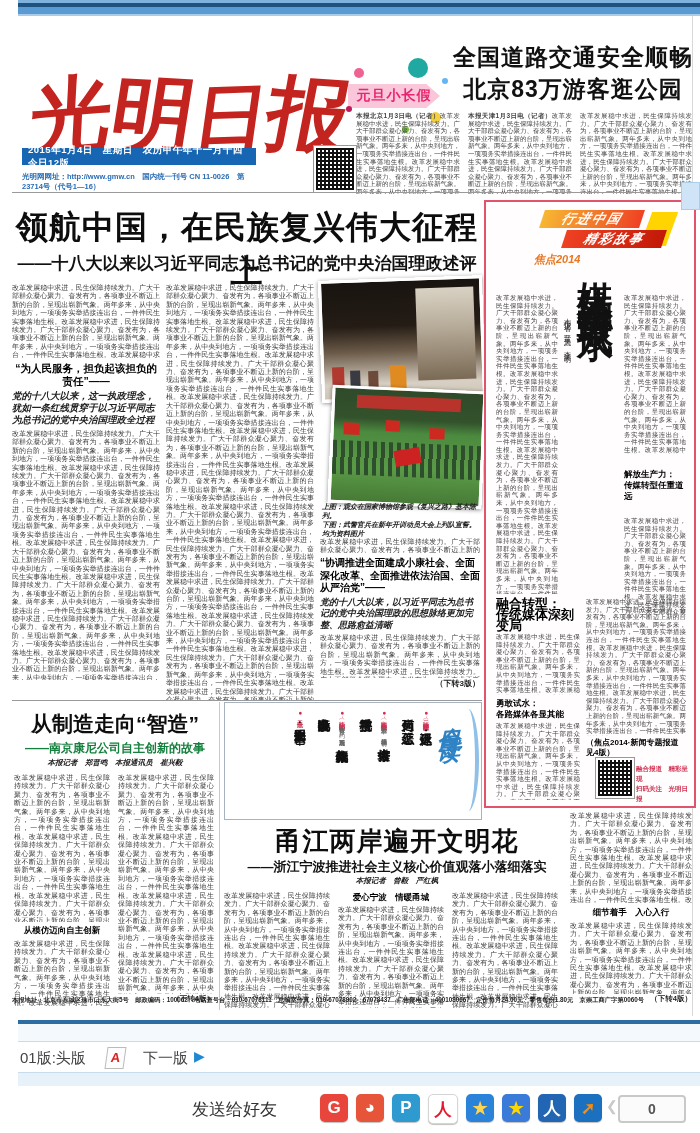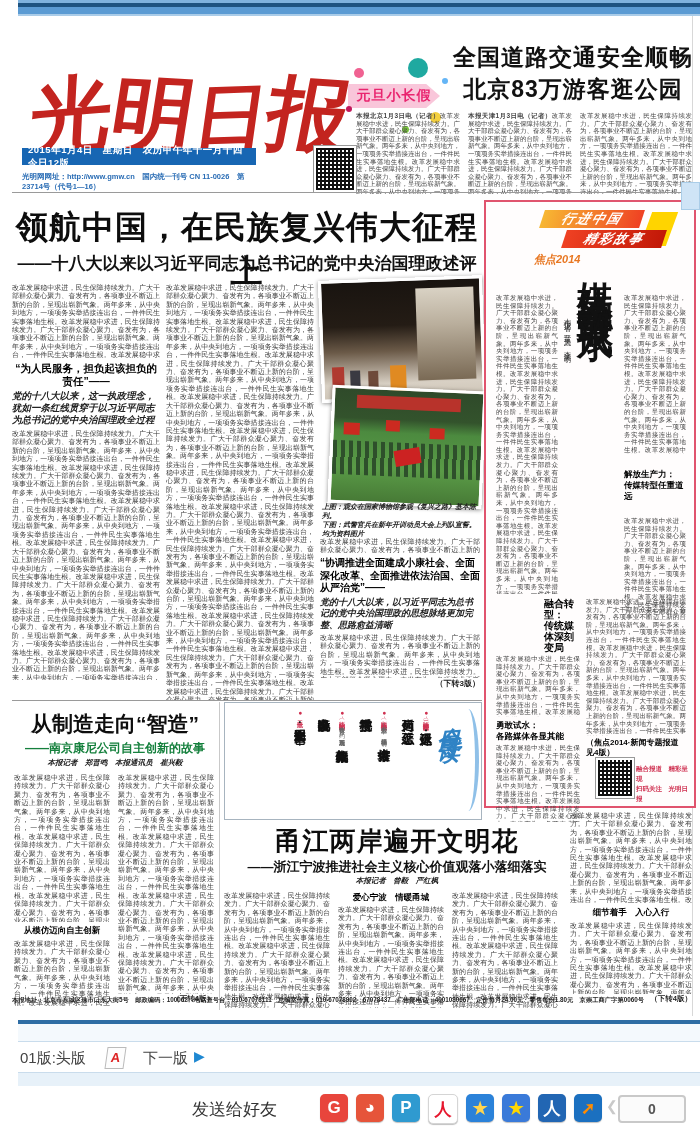--- a/index.html
+++ b/index.html
@@ -173,21 +173,21 @@
       <div class="abs vhead" style="left:86px;top:52px;height:346px;">媒体融合勇敢试水</div>
 
       <div class="abs" style="left:138px;top:92px;width:62px;height:300px;">
         <div class="greek2" style="height:160px;">改革发展稳中求进，民生保障持续发力。广大干部群众凝心聚力、奋发有为，各项事业不断迈上新的台阶，呈现出崭新气象。两年多来，从中央到地方，一项项务实举措接连出台，一件件民生实事落地生根。改革发展稳中求进，民生保障持续发力。广大干部群众凝心聚力、奋发有为，各项事业不断迈上新的台阶，呈现出崭新气象。两年多来，从中央到地方，一项项务实举措接连出台，一件件民生实事落地生根。改革发展稳中求进，民生保障持续发力。广大干部群众凝心聚力、奋发有为，各项事业不断迈上新的台阶，呈现出崭新气象。两年多来，从中央到地方，一项项务实举措接连出台，一件件民生实事落地生根。</div>
         <div class="bsub pre" style="font-size:8.5px;line-height:11px;margin:15px 0;">解放生产力：
 传媒转型任重道远</div>
         <div class="greek2" style="height:98px;">改革发展稳中求进，民生保障持续发力。广大干部群众凝心聚力、奋发有为，各项事业不断迈上新的台阶，呈现出崭新气象。两年多来，从中央到地方，一项项务实举措接连出台，一件件民生实事落地生根。改革发展稳中求进，民生保障持续发力。广大干部群众凝心聚力、奋发有为，各项事业不断迈上新的台阶，呈现出崭新气象。两年多来，从中央到地方，一项项务实举措接连出台，一件件民生实事落地生根。</div>
       </div>
 
       <div class="abs" style="left:10px;top:396px;width:84px;height:196px;">
-        <div class="bsub pre" style="font-size:10px;line-height:11px;margin-left:48px;">融合转型：
+        <div class="bsub pre" style="font-size:13px;line-height:11px;">融合转型：
 传统媒体深刻变局</div>
         <div class="greek2" style="height:62px;margin-top:2px;">改革发展稳中求进，民生保障持续发力。广大干部群众凝心聚力、奋发有为，各项事业不断迈上新的台阶，呈现出崭新气象。两年多来，从中央到地方，一项项务实举措接连出台，一件件民生实事落地生根。改革发展稳中求进，民生保障持续发力。广大干部群众凝心聚力、奋发有为，各项事业不断迈上新的台阶，呈现出崭新气象。两年多来，从中央到地方，一项项务实举措接连出台，一件件民生实事落地生根。</div>
         <div class="bsub pre" style="font-size:8.5px;line-height:11px;margin:3px 0 2px;">勇敢试水：
 各路媒体各显其能</div>
         <div class="greek2" style="height:78px;">改革发展稳中求进，民生保障持续发力。广大干部群众凝心聚力、奋发有为，各项事业不断迈上新的台阶，呈现出崭新气象。两年多来，从中央到地方，一项项务实举措接连出台，一件件民生实事落地生根。改革发展稳中求进，民生保障持续发力。广大干部群众凝心聚力、奋发有为，各项事业不断迈上新的台阶，呈现出崭新气象。两年多来，从中央到地方，一项项务实举措接连出台，一件件民生实事落地生根。</div>
       </div>
       <div class="abs" style="left:100px;top:396px;width:100px;height:196px;">
         <div class="greek2" style="height:138px;">改革发展稳中求进，民生保障持续发力。广大干部群众凝心聚力、奋发有为，各项事业不断迈上新的台阶，呈现出崭新气象。两年多来，从中央到地方，一项项务实举措接连出台，一件件民生实事落地生根。改革发展稳中求进，民生保障持续发力。广大干部群众凝心聚力、奋发有为，各项事业不断迈上新的台阶，呈现出崭新气象。两年多来，从中央到地方，一项项务实举措接连出台，一件件民生实事落地生根。改革发展稳中求进，民生保障持续发力。广大干部群众凝心聚力、奋发有为，各项事业不断迈上新的台阶，呈现出崭新气象。两年多来，从中央到地方，一项项务实举措接连出台，一件件民生实事落地生根。</div>
         <div class="bsub" style="font-size:8px;line-height:10px;margin-top:2px;">（焦点2014·新闻专题报道见4版）</div>
       </div>

